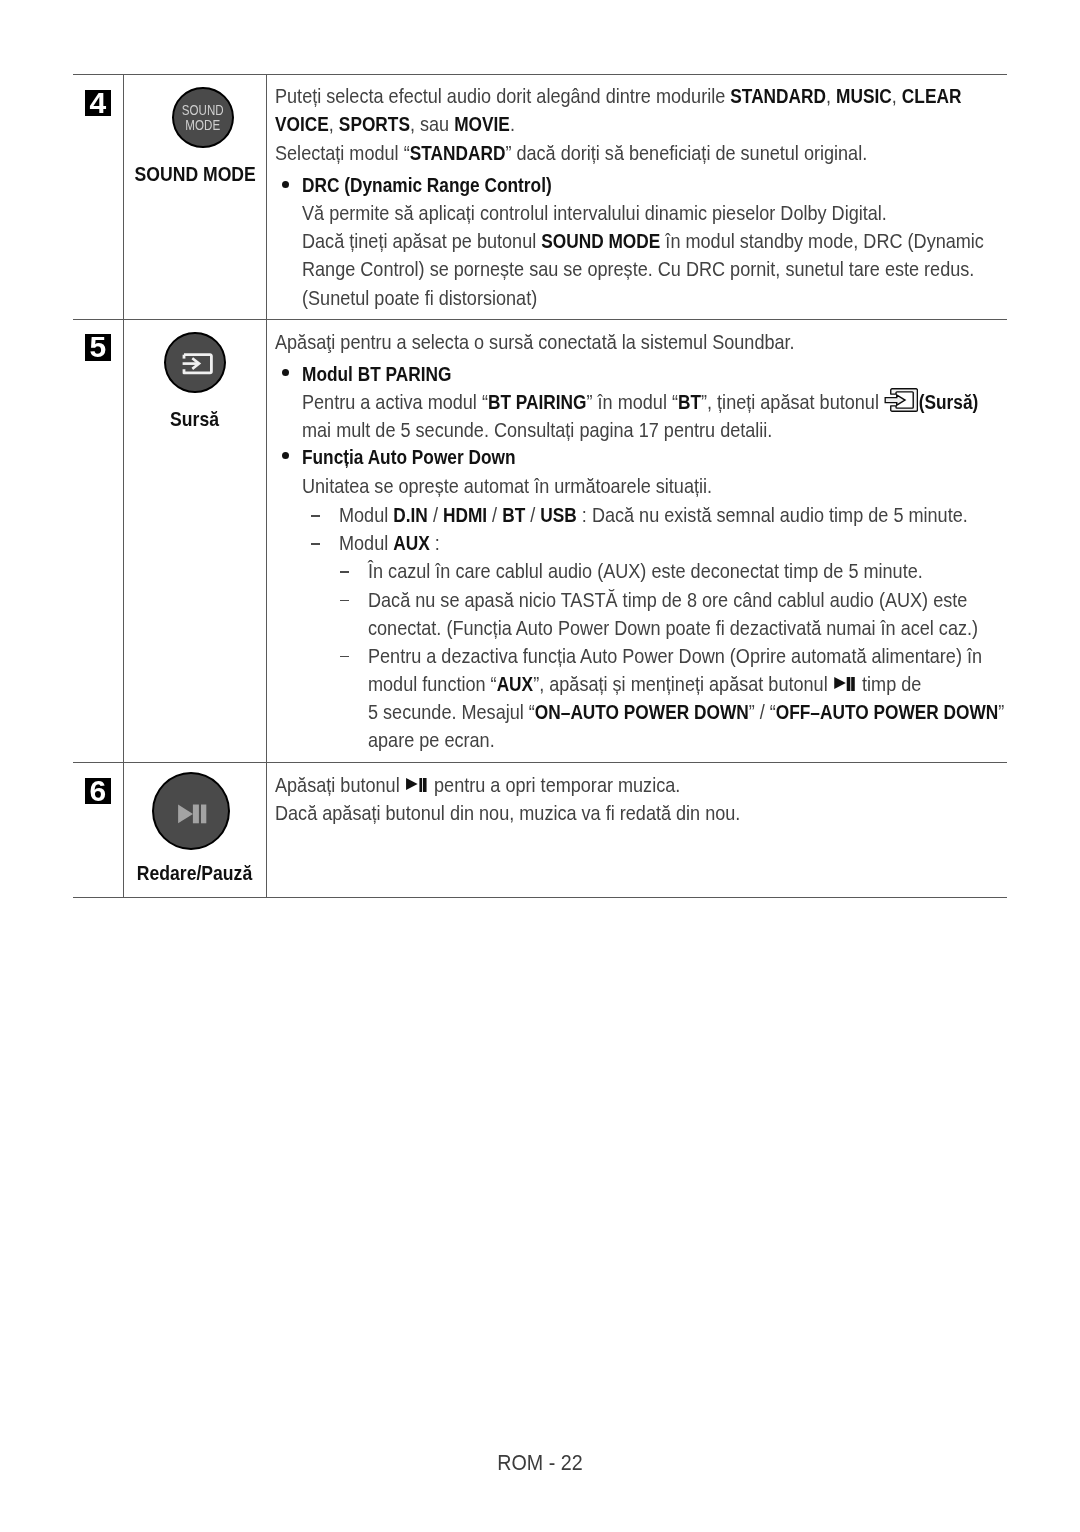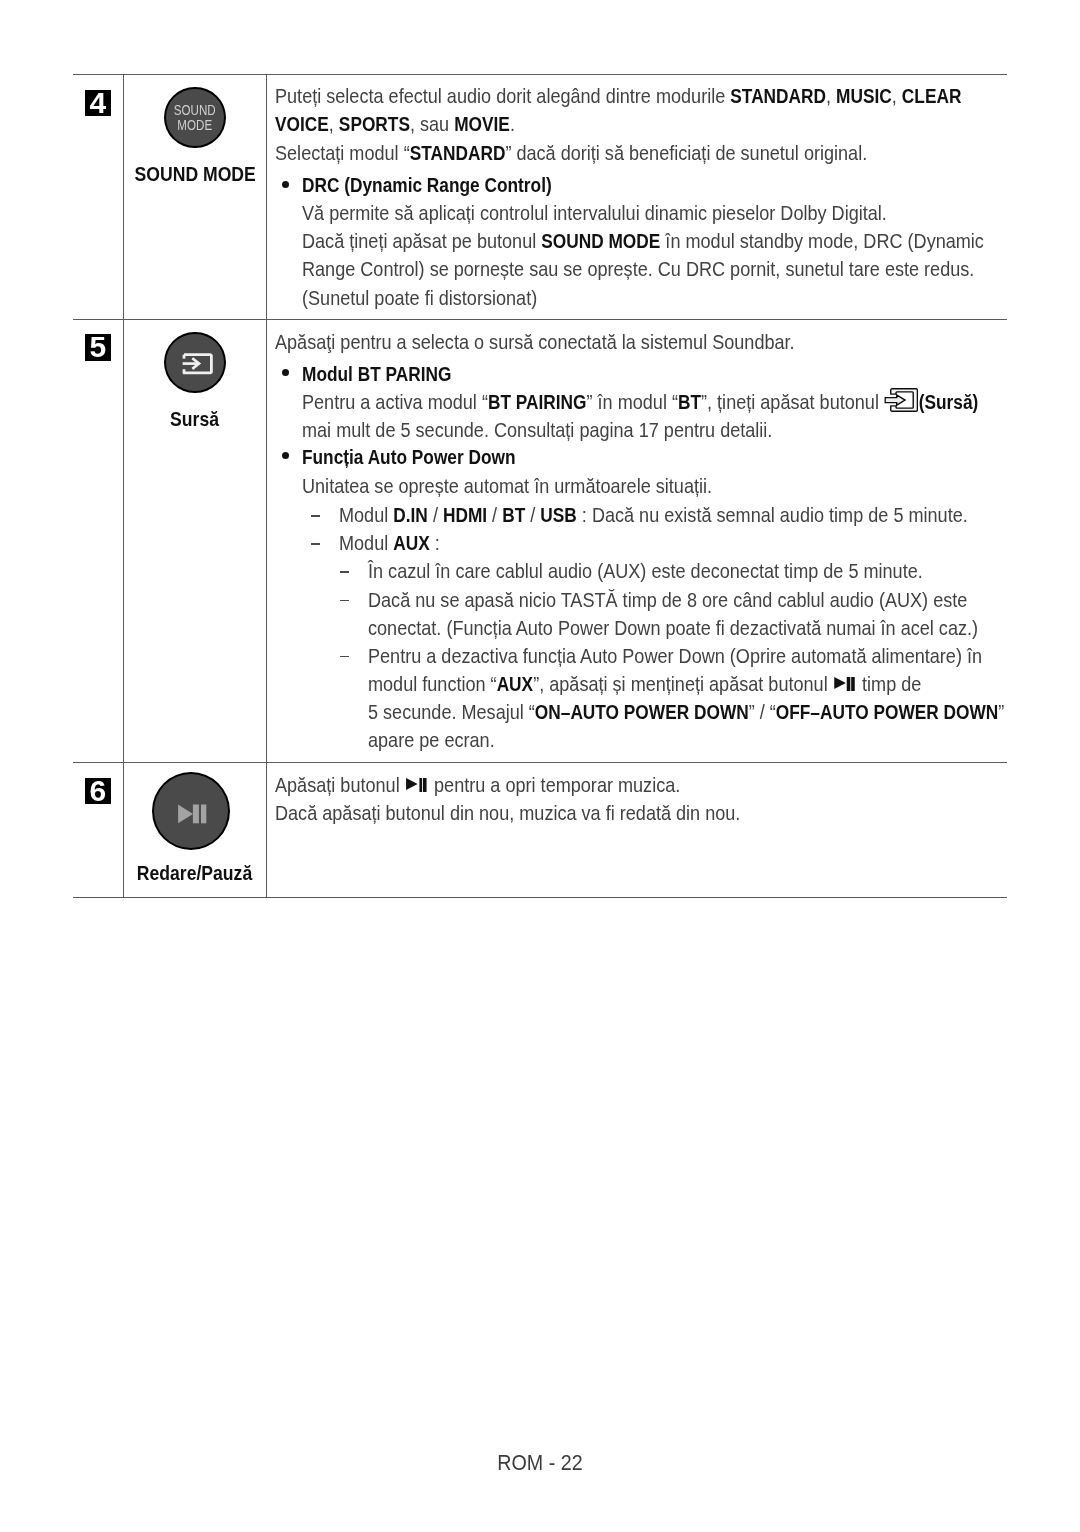--- a/index.html
+++ b/index.html
@@ -62,21 +62,21 @@
 
   <div class="hline" style="top:74px"></div>
   <div class="hline" style="top:319px"></div>
   <div class="hline" style="top:762px"></div>
   <div class="hline" style="top:897px"></div>
   <div class="vline" style="left:123px;top:74px;height:824px"></div>
   <div class="vline" style="left:266px;top:74px;height:824px"></div>
 
   <div class="numbadge" style="left:84.5px;top:89.5px">4</div>
 
-  <div class="knob" style="left:164px;top:87px;width:61.5px;height:61px">
+  <div class="knob" style="left:172px;top:87px;width:61.5px;height:61px">
     <div class="knobtext" style="top:14px">SOUND</div>
     <div class="knobtext" style="top:29.2px">MODE</div>
   </div>
   <div class="knoblabel" style="top:162.5px">SOUND MODE</div>
 
   <div class="txt" style="left:274.6px;top:86.40px"><span>Puteți selecta efectul audio dorit alegând dintre modurile </span><b>STANDARD</b><span>, </span><b>MUSIC</b><span>, </span><b>CLEAR</b></div>
   <div class="txt" style="left:274.6px;top:114.30px"><b>VOICE</b><span>, </span><b>SPORTS</b><span>, sau </span><b>MOVIE</b><span>.</span></div>
   <div class="txt" style="left:274.6px;top:143.00px"><span>Selectați modul “</span><b>STANDARD</b><span>” dacă doriți să beneficiați de sunetul original.</span></div>
 
   <div class="bullet" style="left:282px;top:181px"></div>

